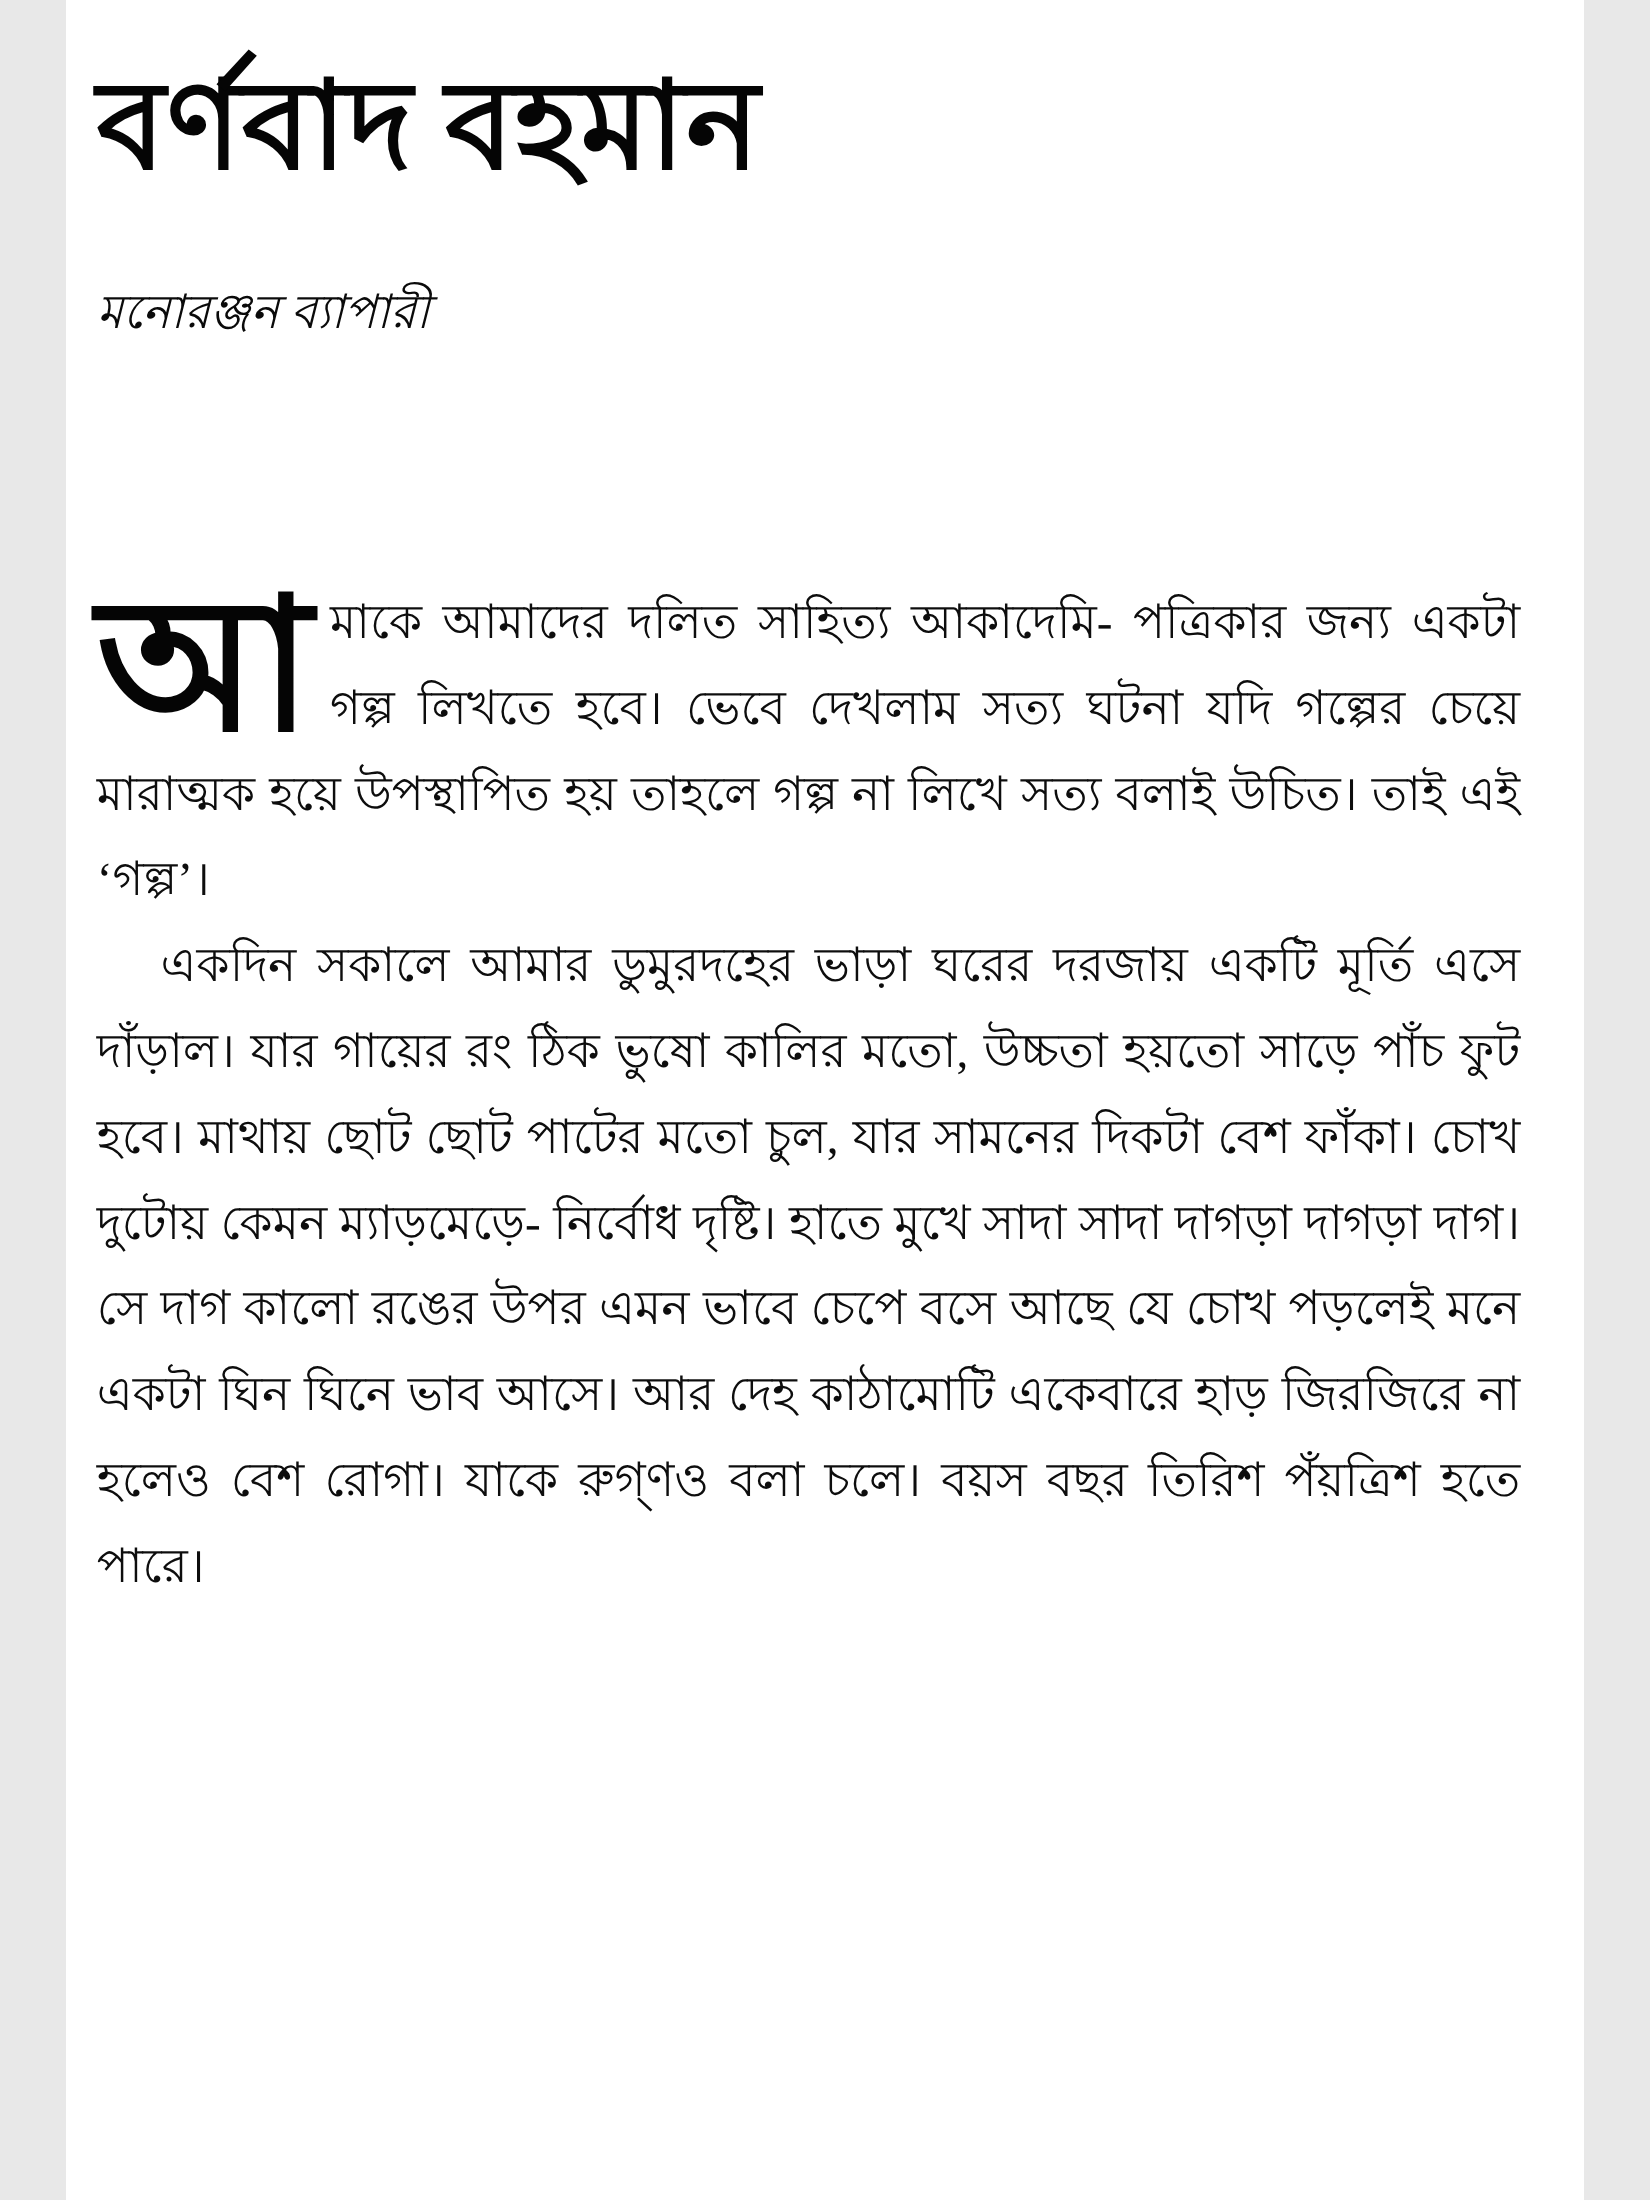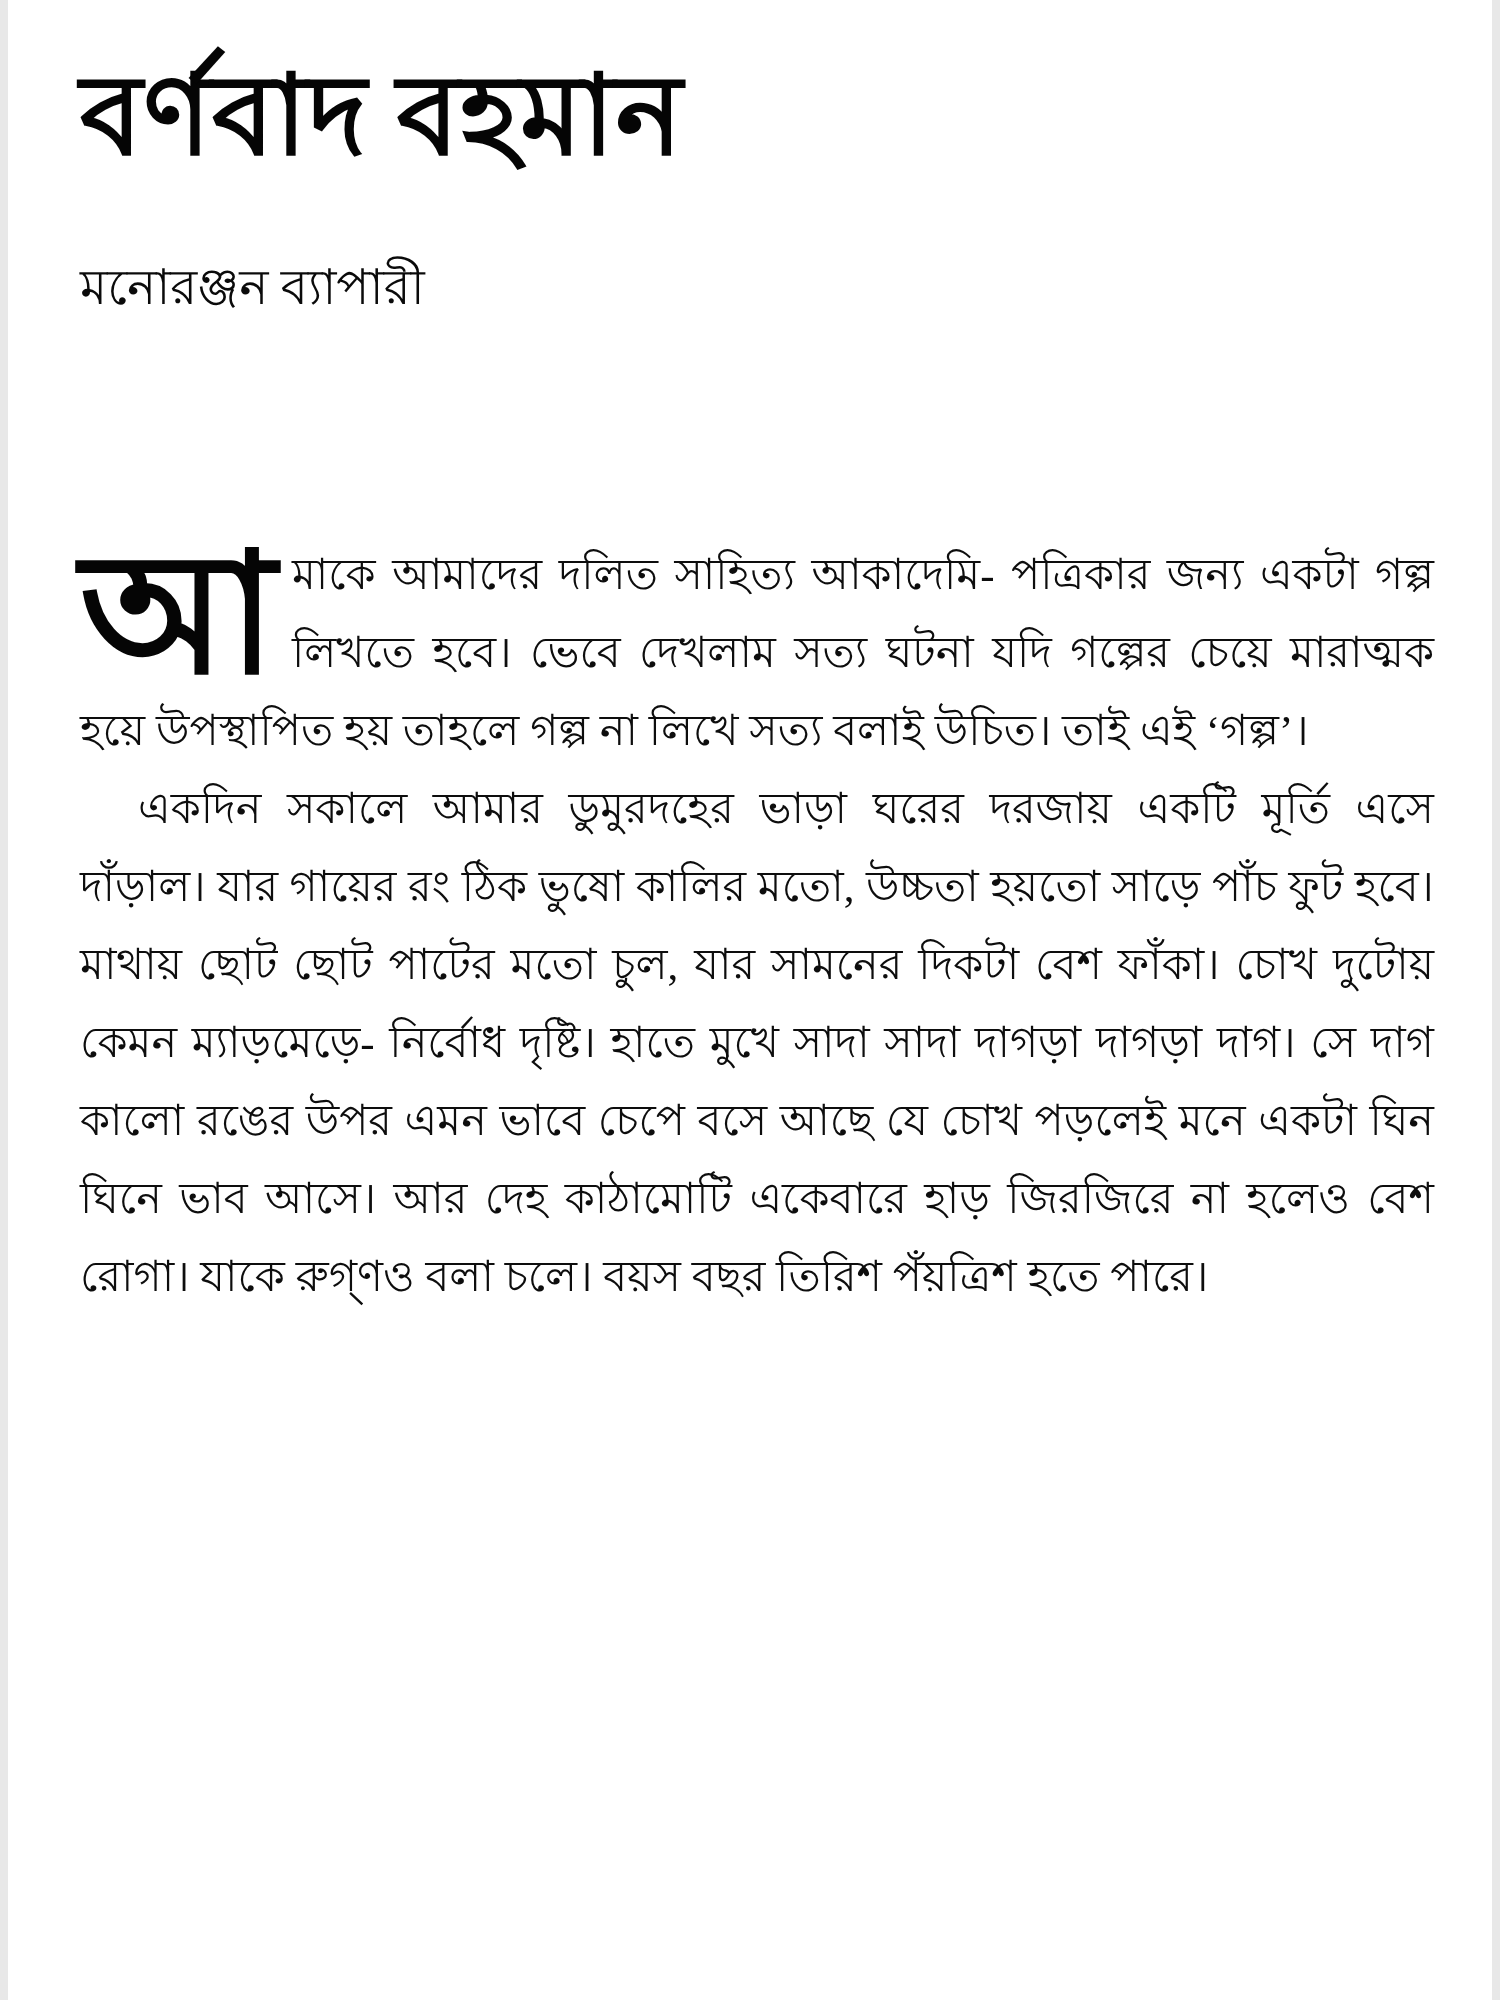--- a/index.html
+++ b/index.html
@@ -2,44 +2,45 @@
 <html lang="bn"><head>
 <meta charset="utf-8">
 <style>
   html, body {
     margin: 0;
     padding: 0;
     background: #e8e8e8;
   }
   .page {
     position: relative;
-    width: 1484px;
+    width: 1380px;
     height: 2000px;
     margin: 0 auto;
     background: #ffffff;
     color: #0a0a0a;
     font-family: "Liberation Serif", "DejaVu Serif", serif;
     box-sizing: border-box;
-    padding: 52px 58px 0 72px;
+    padding: 52px 58px 0 28px;
     overflow: hidden;
   }
   .title {
     margin: 0;
     font-size: 112px;
     line-height: 1.15;
     font-weight: 900;
     letter-spacing: 1px;
     color: #050505;
   }
   .author {
     margin-top: 78px;
-    font-size: 49px;
+    font-size: 43px;
     line-height: 1.2;
     font-weight: 400;
     color: #0a0a0a;
+    font-style: italic;
   }
   .article {
     margin-top: 218px;
     font-size: 43px;
     line-height: 78px;
     text-align: justify;
     color: #0d0d0d;
   }
   .para {
     margin: 0;

